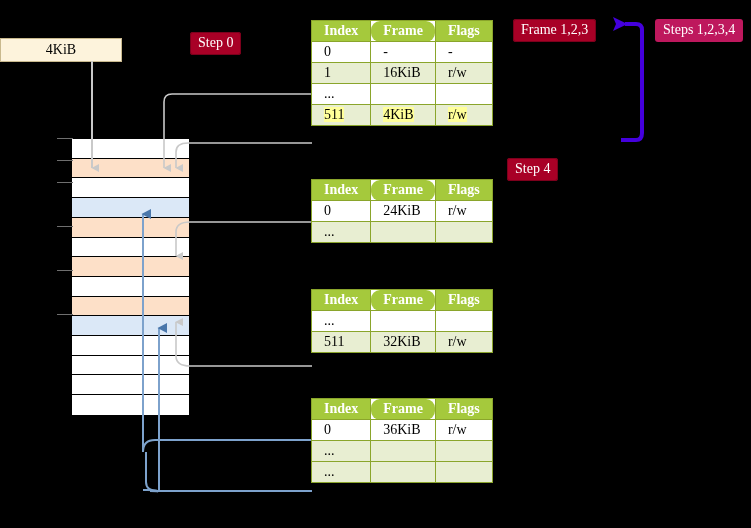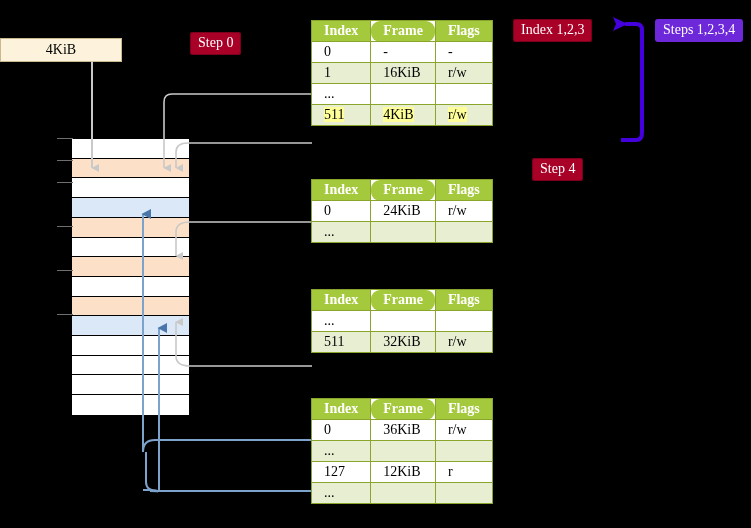--- a/index.html
+++ b/index.html
@@ -6,21 +6,21 @@
   body{width:751px;height:528px;position:relative;overflow:hidden;
        font-family:"Liberation Serif", serif;}
   .layer{position:absolute;left:0;top:0;width:751px;height:528px;}
   svg.layer{pointer-events:none;}
 
   
   .badge{position:absolute;color:#fff;font-size:14px;line-height:1;
          padding:4px 8px 5px 8px;border-radius:3px;white-space:nowrap;
          font-family:"Liberation Serif", serif;}
   .badge.red{background:#a80026;box-shadow:0 0 0 1px #7c001c inset;}
-  .badge.blue{background:#6d28d9;}
+  .badge.blue{background:#be185d;}
 
   
   .kib-box{position:absolute;background:#fdf3dc;border:1px solid #c9b98e;
            color:#000;font-size:14px;display:flex;align-items:center;
            justify-content:center;}
 
   
   .memcol{position:absolute;border:1px solid #000;box-sizing:border-box;
           background:#fff;}
   .memrow{box-sizing:border-box;border-bottom:1px solid #000;width:100%;}
@@ -114,26 +114,26 @@
   <path d="M159,492 Q159,491 150,491 L150,491" stroke="#7da2cc" stroke-width="2" fill="none"></path>
   <path d="M312,491 L158,491 Q146,491 146,482 L146,452" stroke="#7da2cc" stroke-width="2" fill="none"></path>
 
   <path d="M621,140 L636,140 Q642,140 642,133 L642,30 Q642,24 636,24 L625,24" stroke="#4400dd" stroke-width="4" fill="none" marker-end="url(#apurple)"></path>
 </svg>
 
 <div class="badge red" style="left:190px;top:32px;">
   <span>Step 0</span>
 </div>
 <div class="badge red" style="left:513px;top:19px;">
-  <span>Index 1,2,3</span>
+  <span>Frame 1,2,3</span>
 </div>
 <div class="badge blue" style="left:655px;top:19px;">
   <span>Steps 1,2,3,4</span>
 </div>
-<div class="badge red" style="left:532px;top:158px;">
+<div class="badge red" style="left:507px;top:158px;">
   <span>Step 4</span>
 </div>
 
 <div id="tables-root">
     <table class="ptable" style="left: 311px; top: 20px;">
       <thead>
         <tr>
           <th class="c0">Index</th>
           <th class="c1">Frame</th>
           <th class="c2">Flags</th>
@@ -216,25 +216,20 @@
         <tr>
           <td class="c0"><span>0</span></td>
           <td class="c1"><span>36KiB</span></td>
           <td class="c2"><span>r/w</span></td>
         </tr>
         <tr class="alt">
           <td class="c0"><span>...</span></td>
           <td class="c1"><span></span></td>
           <td class="c2"><span></span></td>
         </tr>
-        <tr>
-          <td class="c0"><span>127</span></td>
-          <td class="c1"><span>12KiB</span></td>
-          <td class="c2"><span>r</span></td>
-        </tr>
         <tr class="alt">
           <td class="c0"><span>...</span></td>
           <td class="c1"><span></span></td>
           <td class="c2"><span></span></td>
         </tr>
       </tbody>
     </table>
   </div>
 
 </body></html>

